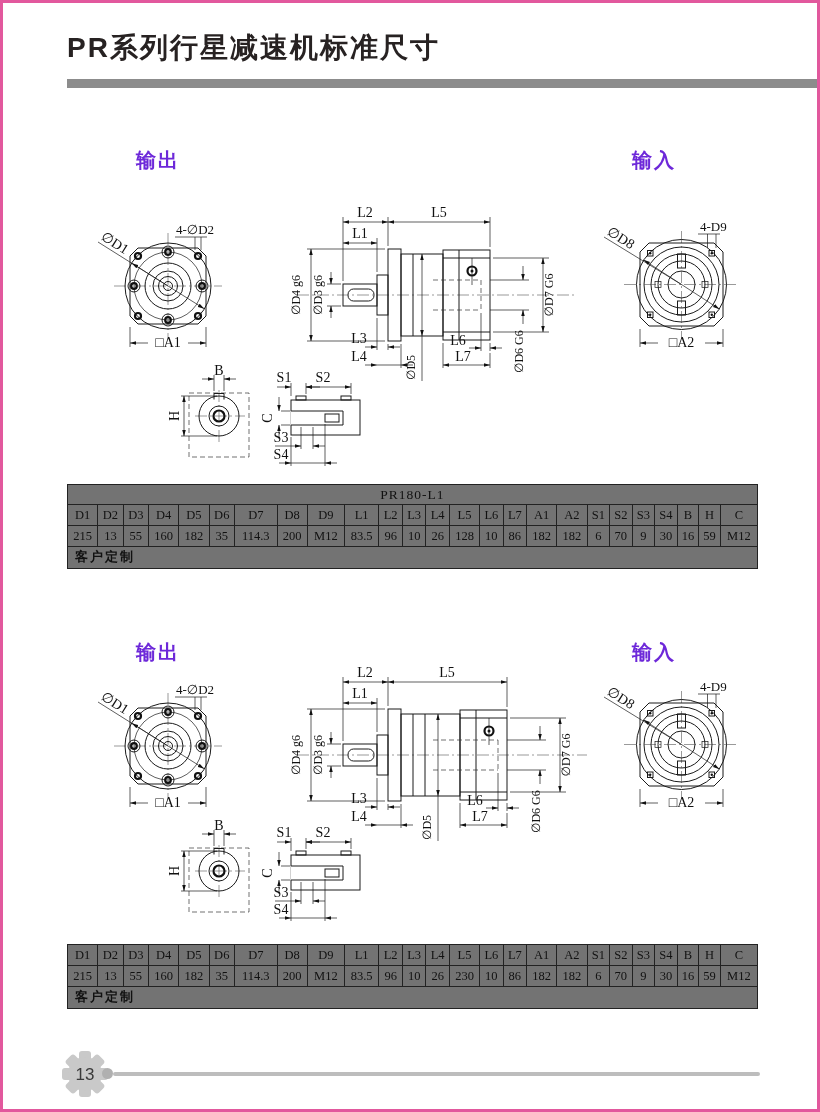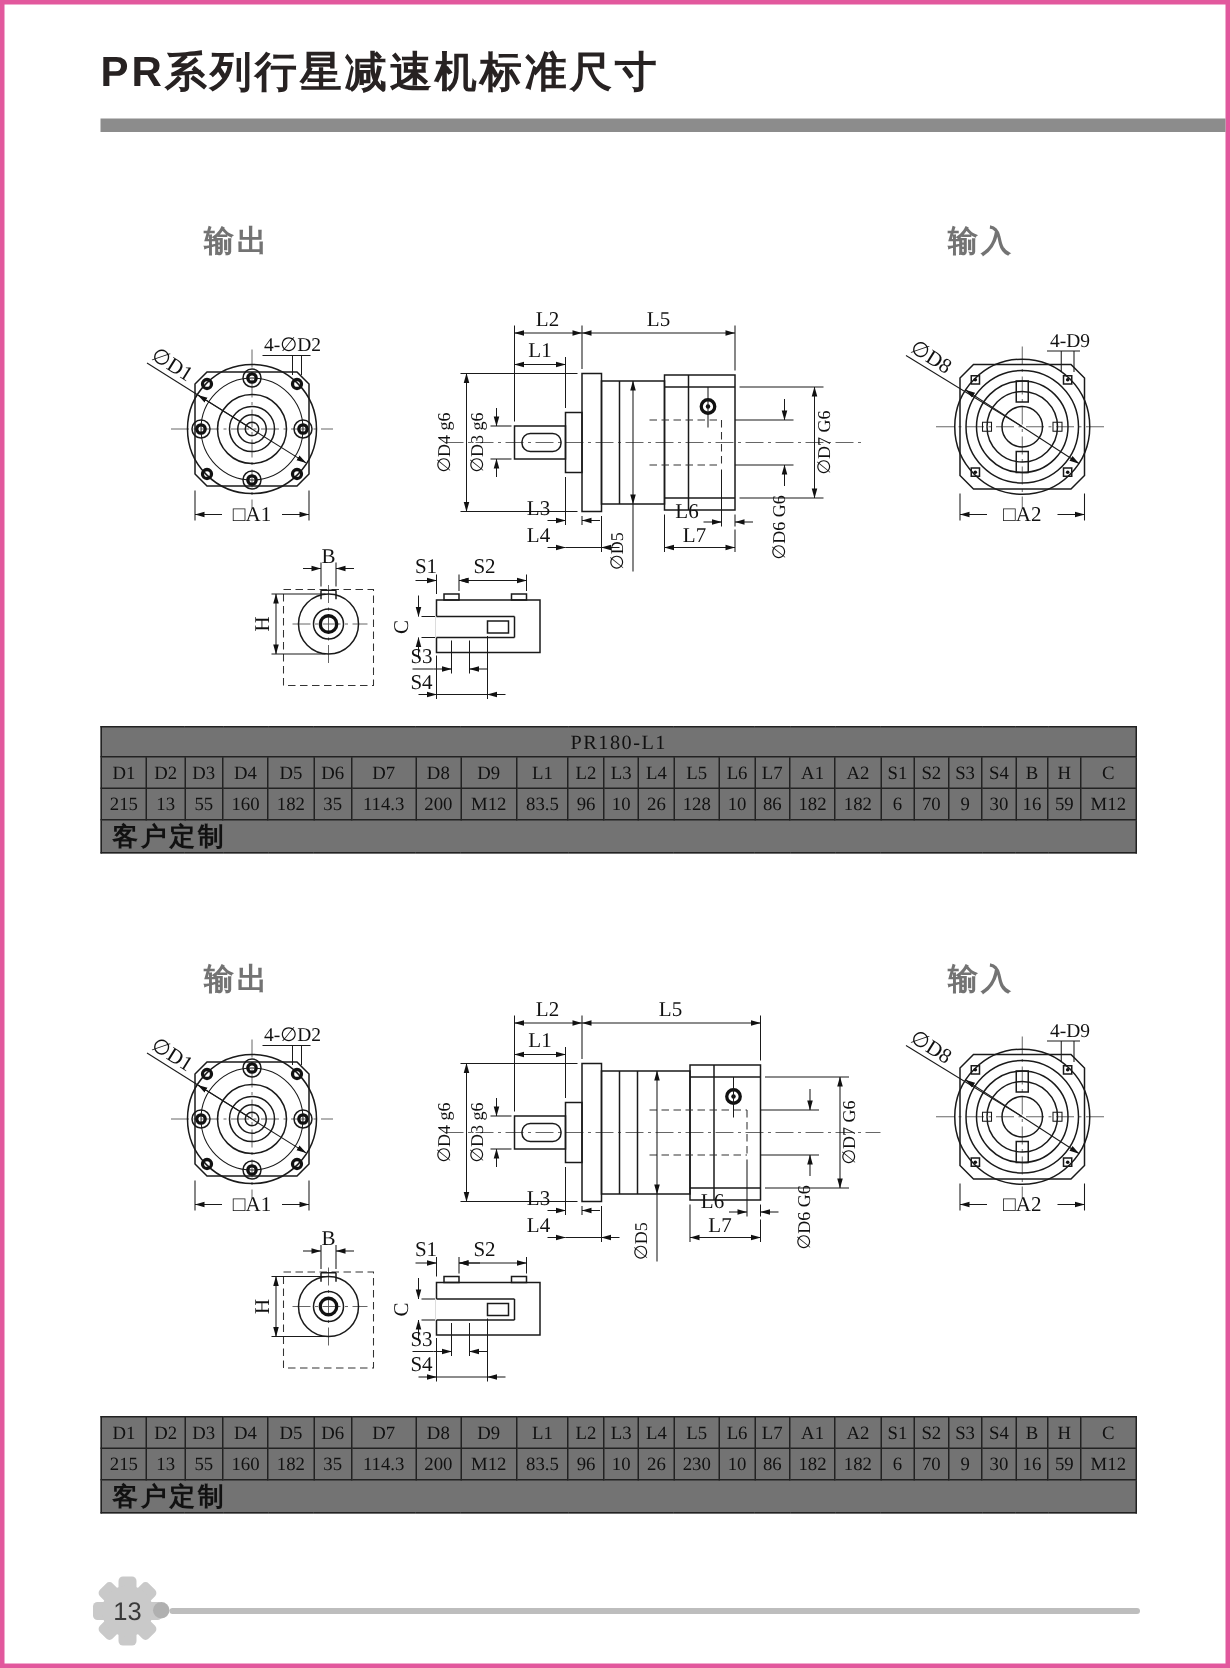--- a/index.html
+++ b/index.html
@@ -7,41 +7,41 @@
     width:820px;height:1112px;position:relative;background:#ffffff;
     box-sizing:border-box;border:3px solid #e2589d;overflow:hidden;
     font-family:"Liberation Sans",sans-serif;
   }
   .abs{position:absolute;}
   .page-title{
     left:64px;top:26px;font-size:28px;font-weight:700;color:#272222;
     letter-spacing:2px;font-family:"Liberation Sans",sans-serif;
   }
   .title-bar{left:64px;top:76px;width:753px;height:9px;background:#8c8c8c;}
-  .cjk-label{font-size:20px;font-weight:bold;color:#737373;letter-spacing:2px;}
+  .cjk-label{font-size:20px;font-weight:bold;color:#6d28d9;letter-spacing:2px;}
   svg.dwg{position:absolute;overflow:visible;}
   svg text{font-family:"Liberation Serif",serif;font-size:14px;fill:#111;}
   svg text.t12{font-size:12px;}
   svg text.t13{font-size:13px;}
   .ln{fill:none;stroke:#1a1a1a;stroke-width:1;}
   .thin{fill:none;stroke:#1a1a1a;stroke-width:0.7;}
   .dim{fill:none;stroke:#1a1a1a;stroke-width:0.7;}
   .cl{fill:none;stroke:#555;stroke-width:0.6;stroke-dasharray:12 3 2 3;}
   .dash{fill:none;stroke:#333;stroke-width:0.7;stroke-dasharray:5 3;}
   .ring{fill:none;stroke:#111;stroke-width:2.2;}
   .dimtable{
     position:absolute;left:64px;width:691px;border-collapse:collapse;
     font-family:"Liberation Serif",serif;font-size:12.5px;color:#111;
     background:#737373;
   }
   .dimtable td{border:1px solid #222;text-align:center;padding:0 1px;height:20px;line-height:20px;white-space:nowrap;}
   .dimtable tr.ttl td{height:19px;line-height:19px;font-size:13.5px;letter-spacing:1px;}
   .dimtable tr.ftr td{
     text-align:left;padding-left:7px;height:21px;line-height:21px;
-    font-family:Liberation Sans, sans-serif;font-weight:bold;font-size:17px;letter-spacing:2px;
+    font-family:Liberation Mono, monospace;font-weight:bold;font-size:13px;letter-spacing:2px;
   }
   .foot-dot{left:99px;top:1065px;width:11px;height:11px;border-radius:50%;background:#b0b0b0;}
   .foot-line{left:110px;top:1069px;width:647px;height:4px;background:#bdbdbd;border-radius:2px;}
 </style>
 </head>
 <body>
 
 <svg width="0" height="0" style="position:absolute">
   <defs>
     <marker id="ar" viewBox="0 0 10 7" refX="9.6" refY="3.5" markerWidth="9.5" markerHeight="6.6" orient="auto-start-reverse">

